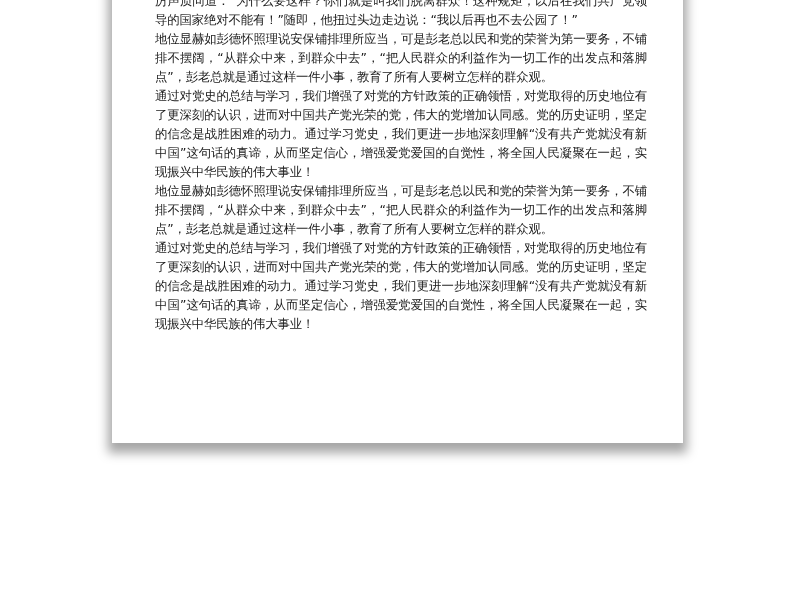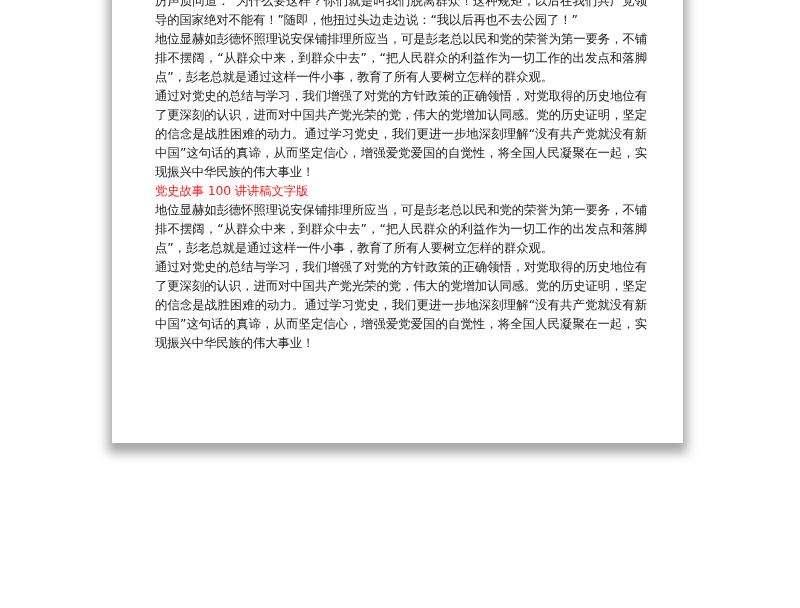--- a/index.html
+++ b/index.html
@@ -43,17 +43,16 @@
   }
 </style>
 </head>
 <body>
 
 <div class="page">
   <div class="content">
     <p>厉声质问道：“为什么要这样？你们就是叫我们脱离群众！这种规矩，以后在我们共产党领导的国家绝对不能有！”随即，他扭过头边走边说：“我以后再也不去公园了！”</p>
     <p>地位显赫如彭德怀照理说安保铺排理所应当，可是彭老总以民和党的荣誉为第一要务，不铺排不摆阔，“从群众中来，到群众中去”，“把人民群众的利益作为一切工作的出发点和落脚点”，彭老总就是通过这样一件小事，教育了所有人要树立怎样的群众观。</p>
     <p>通过对党史的总结与学习，我们增强了对党的方针政策的正确领悟，对党取得的历史地位有了更深刻的认识，进而对中国共产党光荣的党，伟大的党增加认同感。党的历史证明，坚定的信念是战胜困难的动力。通过学习党史，我们更进一步地深刻理解“没有共产党就没有新中国”这句话的真谛，从而坚定信心，增强爱党爱国的自觉性，将全国人民凝聚在一起，实现振兴中华民族的伟大事业！</p>
-    <p class="red-heading">党史故事 100 讲讲稿文字版</p>
     <p>地位显赫如彭德怀照理说安保铺排理所应当，可是彭老总以民和党的荣誉为第一要务，不铺排不摆阔，“从群众中来，到群众中去”，“把人民群众的利益作为一切工作的出发点和落脚点”，彭老总就是通过这样一件小事，教育了所有人要树立怎样的群众观。</p>
     <p>通过对党史的总结与学习，我们增强了对党的方针政策的正确领悟，对党取得的历史地位有了更深刻的认识，进而对中国共产党光荣的党，伟大的党增加认同感。党的历史证明，坚定的信念是战胜困难的动力。通过学习党史，我们更进一步地深刻理解“没有共产党就没有新中国”这句话的真谛，从而坚定信心，增强爱党爱国的自觉性，将全国人民凝聚在一起，实现振兴中华民族的伟大事业！</p>
   </div>
 </div>
 
 </body></html>

